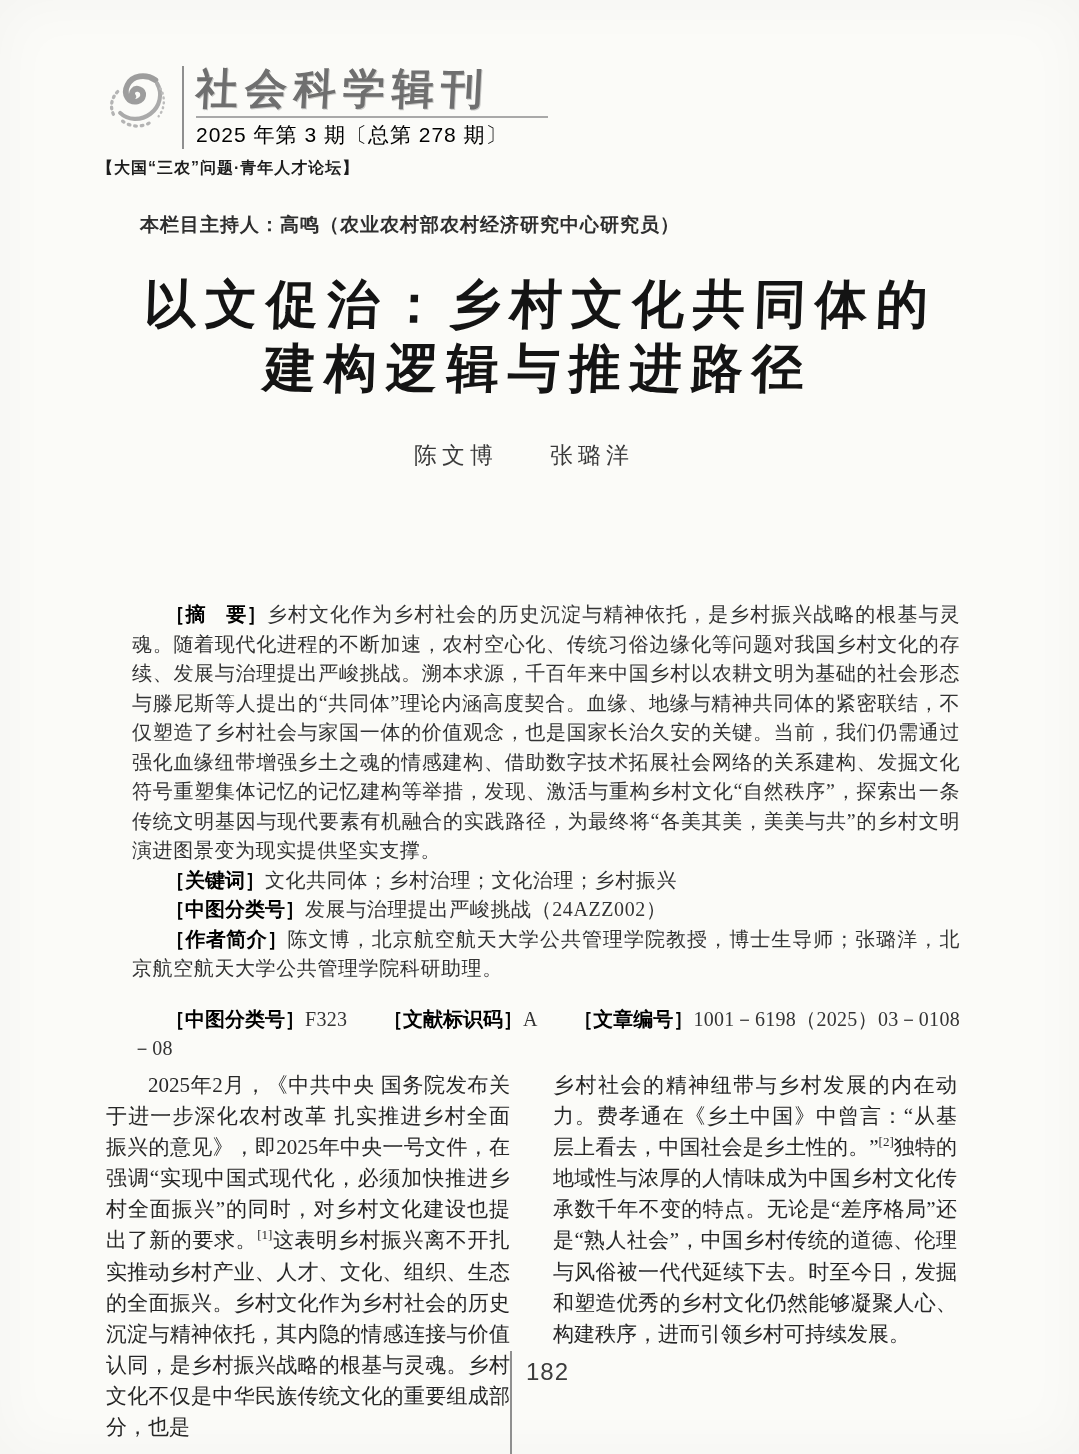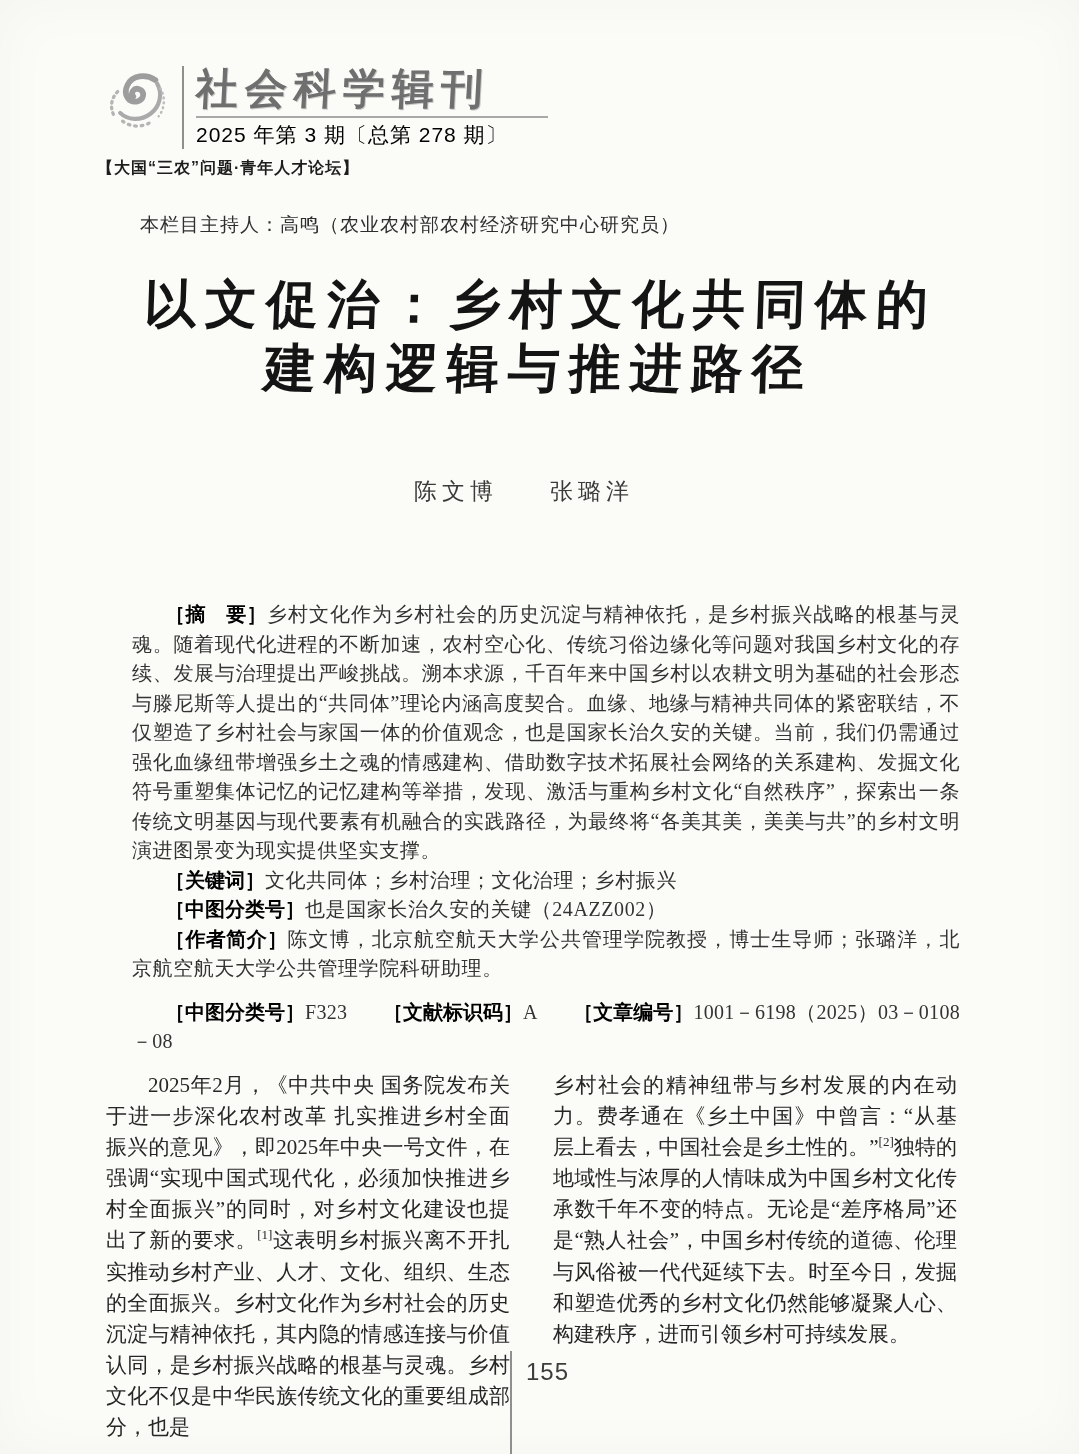--- a/index.html
+++ b/index.html
@@ -31,50 +31,50 @@
     font-family:"Liberation Sans","DejaVu Sans",sans-serif;white-space:nowrap;
   }
   
   .section-header{
     position:absolute;top:158px;left:97px;
     font-size:16px;font-weight:bold;color:#1d1d1d;letter-spacing:1px;
     font-family:"Liberation Sans","DejaVu Sans",sans-serif;white-space:nowrap;
   }
   .host-line{
     position:absolute;top:212px;left:140px;
-    font-size:19px;font-weight:400;color:#2e2e2e;letter-spacing:1px;
+    font-size:19px;font-weight:700;color:#2e2e2e;letter-spacing:1px;
     font-family:"Liberation Sans","DejaVu Sans",sans-serif;white-space:nowrap;
   }
   
   .title{
     position:absolute;top:272px;left:0;width:1079px;margin:0;
     text-align:center;font-size:52px;line-height:64px;
     font-weight:900;color:#141414;letter-spacing:9px;
     font-family:"DejaVu Serif",serif;
     transform:skewX(-2deg);
   }
   .title .tl{display:block;}
   .authors{
     position:absolute;top:440px;left:0;width:1048px;
-    text-align:center;font-size:23px;color:#3a3a3a;letter-spacing:5px;margin-top:36px;
+    text-align:center;font-size:23px;color:#3a3a3a;letter-spacing:5px;
   }
   .authors span{margin:0 26px;}
   
   .meta{
     position:absolute;top:600px;left:132px;width:828px;
     font-size:20px;line-height:29.5px;color:#333;
     text-align:justify;letter-spacing:0.6px;
   }
   .meta p{margin:0;}
   .meta p.lead{text-indent:33px;}
   .meta b{
     font-family:"Liberation Sans","DejaVu Sans",sans-serif;
     font-weight:bold;color:#000000;letter-spacing:0;
   }
-  .meta .clc{margin-top:14px;}
+  .meta .clc{margin-top:21px;}
   .meta .clc .gap{margin-left:30px;}
   .meta .clc span{letter-spacing:0.3px;}
   
   .body-cols{position:absolute;top:1062px;left:98px;width:866px;}
   .col{position:absolute;top:0;width:420px;}
   .col-left{left:0;}
   .col-right{left:447px;}
   .para{
     margin:8px;font-size:21px;line-height:31.1px;color:#262626;
     text-align:justify;letter-spacing:0;
@@ -120,34 +120,34 @@
     <span class="tl">以文促治：乡村文化共同体的</span>
     <span class="tl">建构逻辑与推进路径</span>
   </h1>
   <div class="authors">
     <span>陈文博</span><span>张璐洋</span>
   </div>
 
   <section class="meta">
     <p class="lead"><b>［摘　要］</b><span>乡村文化作为乡村社会的历史沉淀与精神依托，是乡村振兴战略的根基与灵魂。随着现代化进程的不断加速，农村空心化、传统习俗边缘化等问题对我国乡村文化的存续、发展与治理提出严峻挑战。溯本求源，千百年来中国乡村以农耕文明为基础的社会形态与滕尼斯等人提出的“共同体”理论内涵高度契合。血缘、地缘与精神共同体的紧密联结，不仅塑造了乡村社会与家国一体的价值观念，也是国家长治久安的关键。当前，我们仍需通过强化血缘纽带增强乡土之魂的情感建构、借助数字技术拓展社会网络的关系建构、发掘文化符号重塑集体记忆的记忆建构等举措，发现、激活与重构乡村文化“自然秩序”，探索出一条传统文明基因与现代要素有机融合的实践路径，为最终将“各美其美，美美与共”的乡村文明演进图景变为现实提供坚实支撑。</span></p>
     <p class="lead"><b>［关键词］</b><span>文化共同体；乡村治理；文化治理；乡村振兴</span></p>
-    <p class="lead"><b>［中图分类号］</b><span>也是国家长治久安的关键（24AZZ002）</span></p>
+    <p class="lead"><b>［中图分类号］</b><span>发展与治理提出严峻挑战（24AZZ002）</span></p>
     <p class="lead"><b>［作者简介］</b><span>陈文博，北京航空航天大学公共管理学院教授，博士生导师；张璐洋，北京航空航天大学公共管理学院科研助理。</span></p>
     <p class="lead clc">
       <b>［中图分类号］</b><span>F323</span>
       <b class="gap">［文献标识码］</b><span>A</span>
       <b class="gap">［文章编号］</b><span>1001－6198（2025）03－0108－08</span>
     </p>
   </section>
 
   <section class="body-cols">
     <div class="col col-left">
       <p class="para indent">2025年2月，《中共中央 国务院发布关于进一步深化农村改革 扎实推进乡村全面振兴的意见》，即2025年中央一号文件，在强调“实现中国式现代化，必须加快推进乡村全面振兴”的同时，对乡村文化建设也提出了新的要求。<sup>[1]</sup>这表明乡村振兴离不开扎实推动乡村产业、人才、文化、组织、生态的全面振兴。乡村文化作为乡村社会的历史沉淀与精神依托，其内隐的情感连接与价值认同，是乡村振兴战略的根基与灵魂。乡村文化不仅是中华民族传统文化的重要组成部分，也是</p>
     </div>
     <div class="col col-right">
       <p class="para">乡村社会的精神纽带与乡村发展的内在动力。费孝通在《乡土中国》中曾言：“从基层上看去，中国社会是乡土性的。”<sup>[2]</sup>独特的地域性与浓厚的人情味成为中国乡村文化传承数千年不变的特点。无论是“差序格局”还是“熟人社会”，中国乡村传统的道德、伦理与风俗被一代代延续下去。时至今日，发掘和塑造优秀的乡村文化仍然能够凝聚人心、构建秩序，进而引领乡村可持续发展。</p>
     </div>
   </section>
 
   <div class="footer-rule"></div>
-  <div class="page-number">155</div>
+  <div class="page-number">182</div>
 
 </div>
 
 </body></html>

